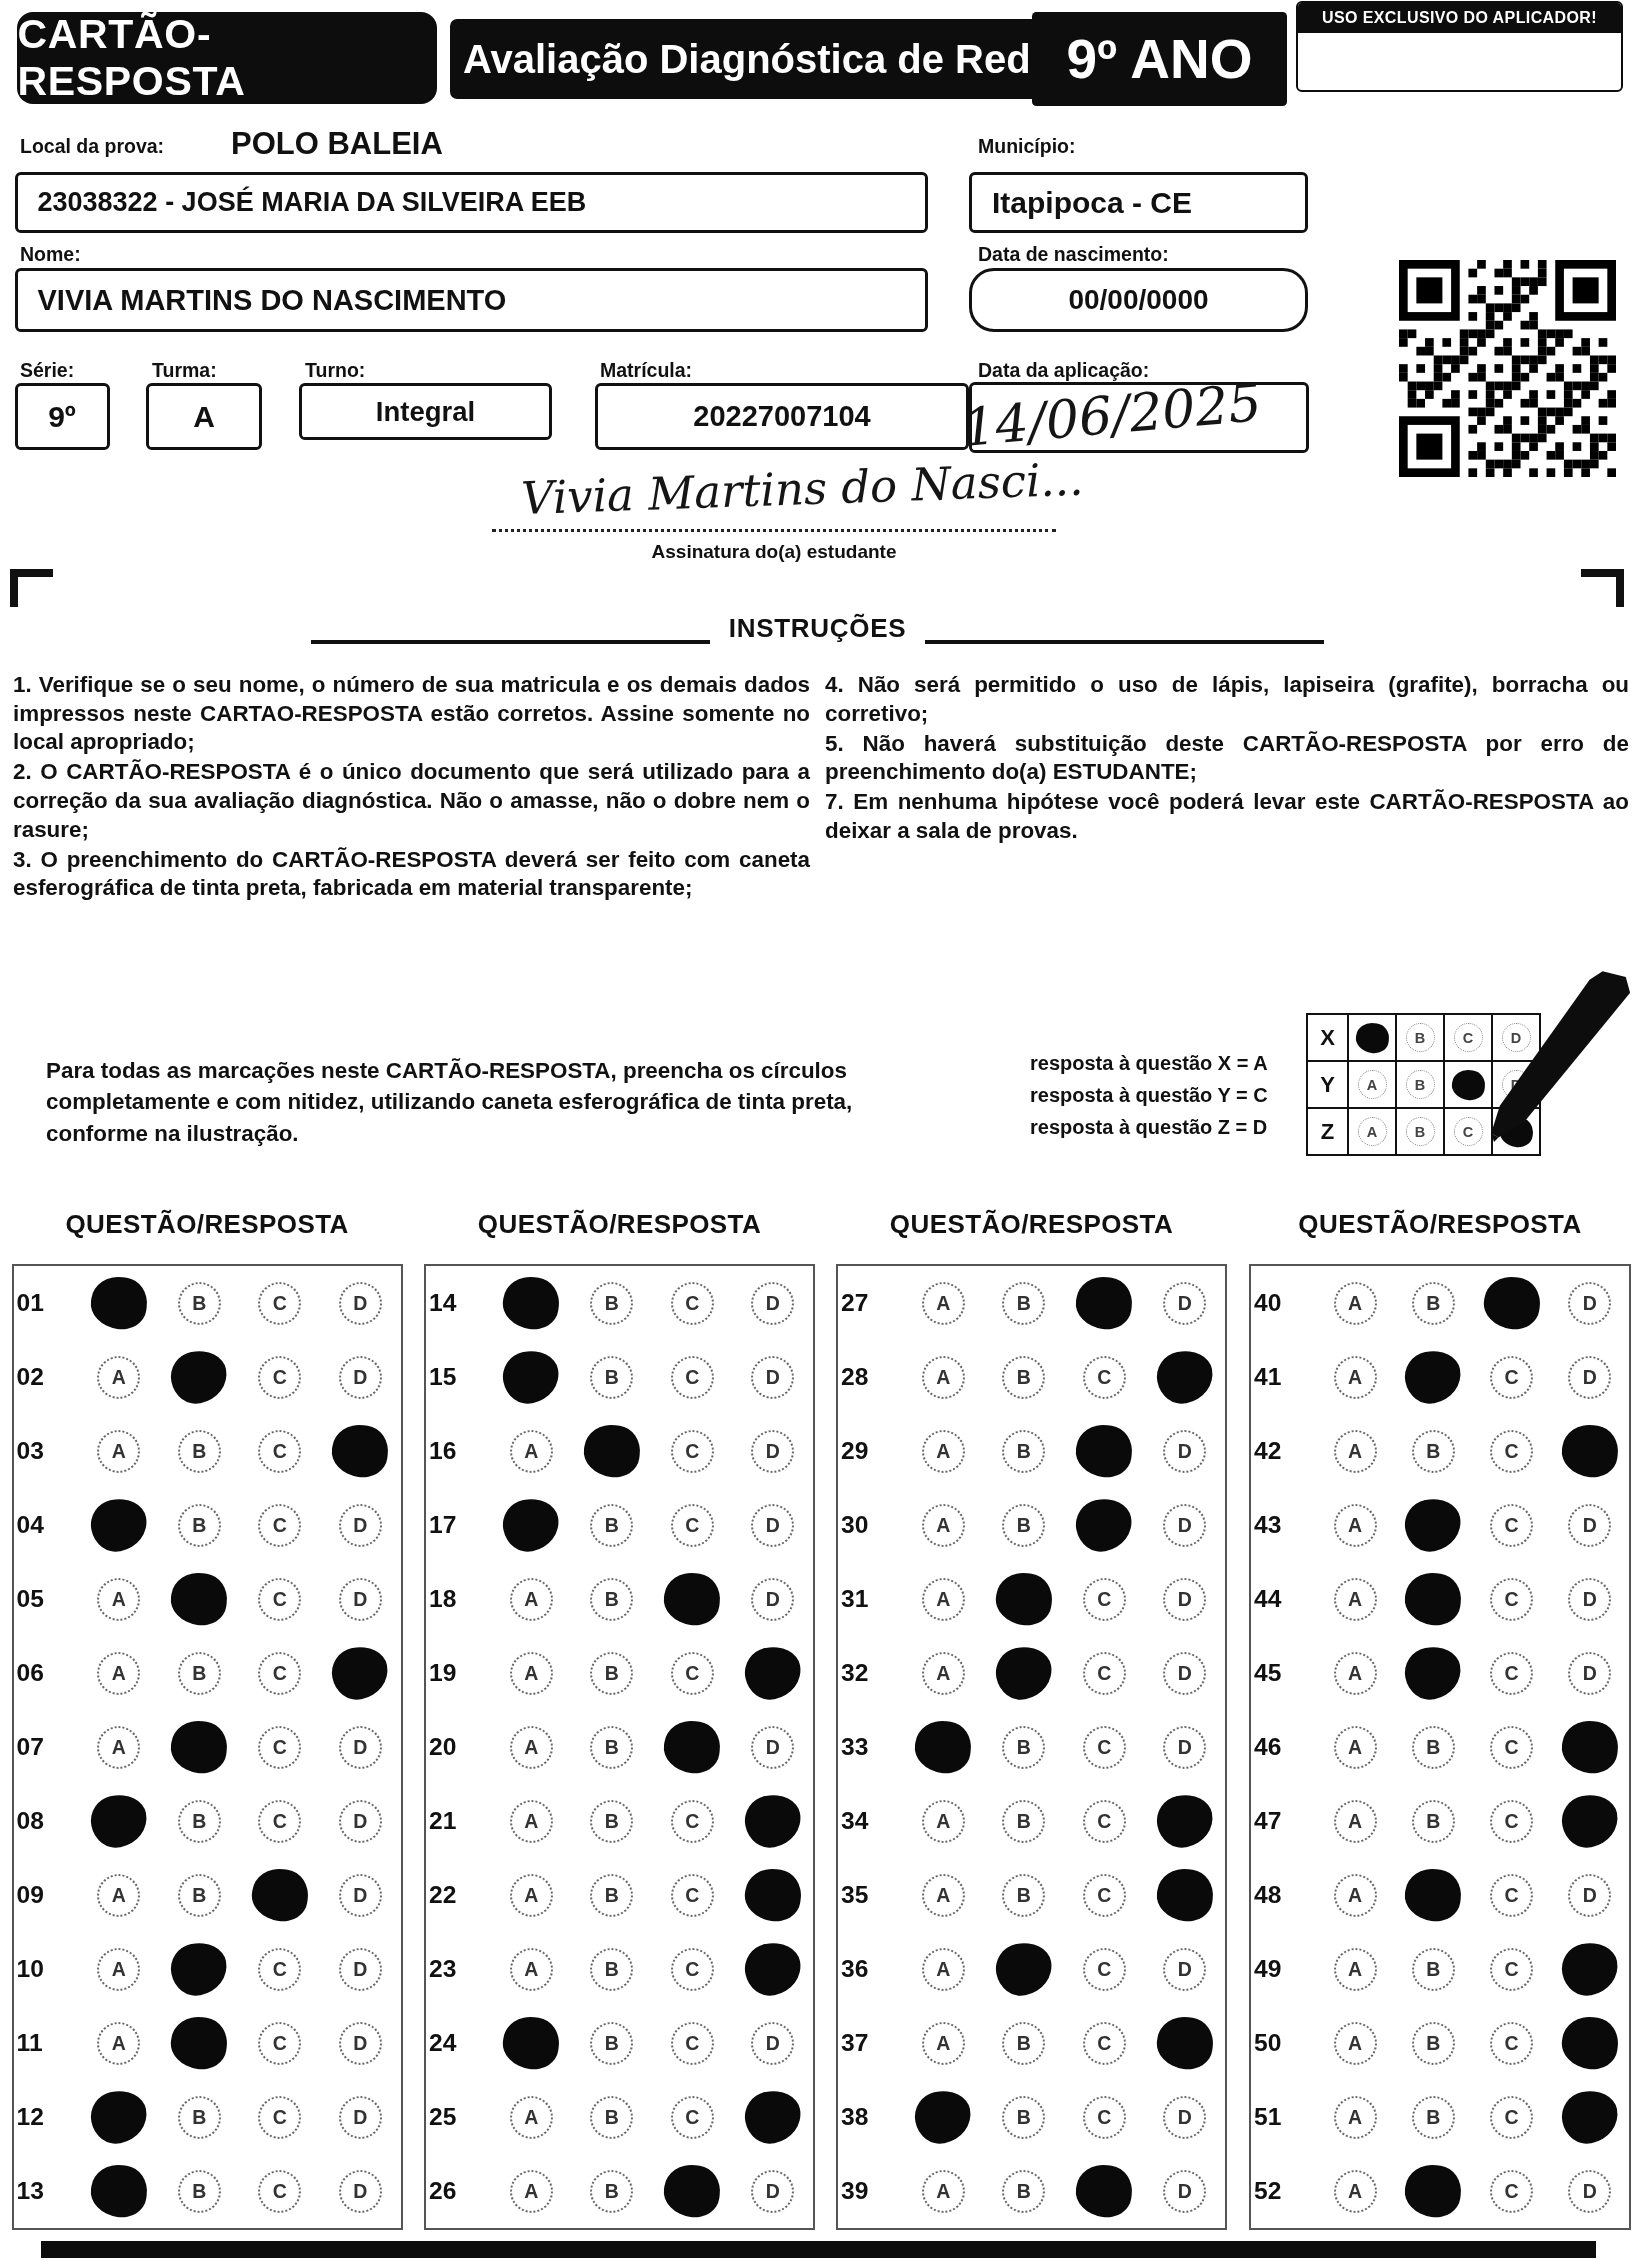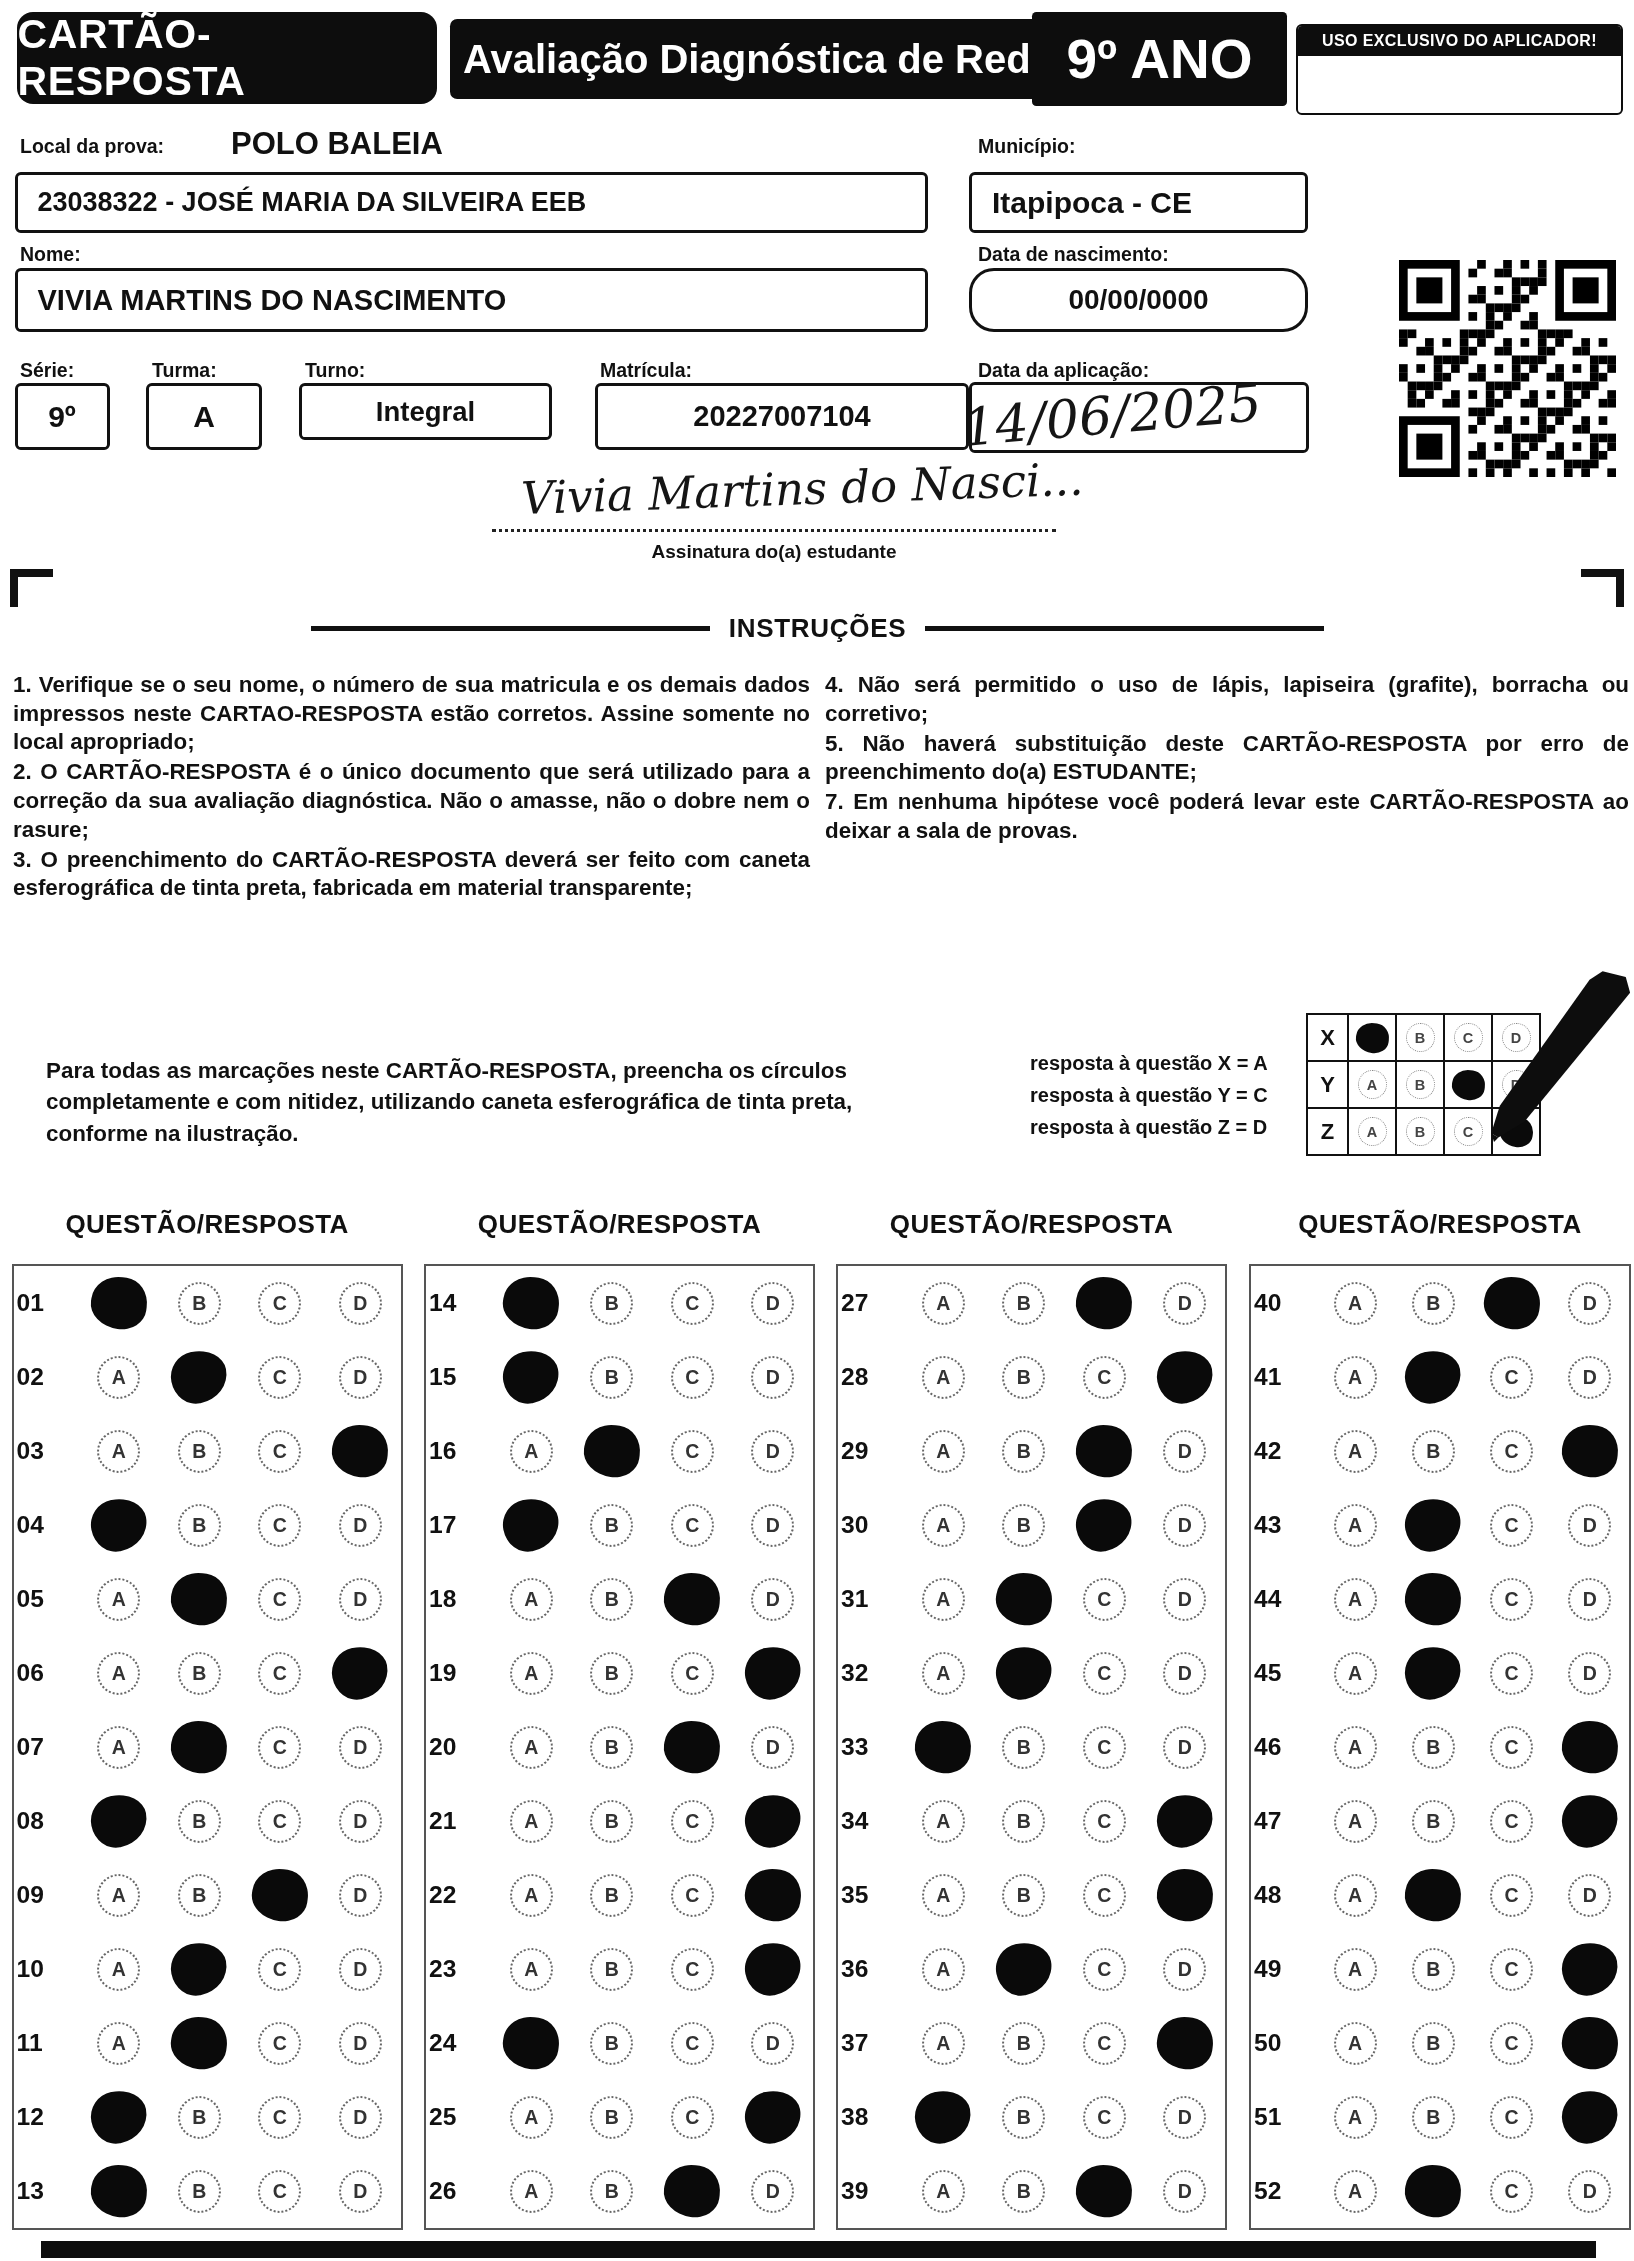--- a/index.html
+++ b/index.html
@@ -11,21 +11,21 @@
     background: #ffffff;
     font-family: "Liberation Sans", sans-serif;
     color: #111;
     overflow: hidden;
   }
   
   .hdr-black { position:absolute; background:#0d0d0d; color:#fff; display:flex; align-items:center; justify-content:center; font-weight:bold; }
   .card-title { left:17.4px; top:11.6px; width:420px; height:92px; border-radius:16px; font-size:41px; letter-spacing:0.7px; }
   .exam-title { left:450px; top:19px; width:616px; height:80px; border-radius:7.2px; font-size:40px; }
   .grade-box  { left:1032px; top:11.6px; width:255px; height:94px; font-size:55px; border-radius:4.3px; }
-  .applicator { position:absolute; left:1296px; top:24px; width:327px; height:91px; border:2.9px solid #0d0d0d; border-radius:5.8px; overflow:hidden; background:#fff; }
+  .applicator { position:absolute; left:1296px; top:1px; width:327px; height:91px; border:2.9px solid #0d0d0d; border-radius:5.8px; overflow:hidden; background:#fff; }
   .applicator-head { background:#0d0d0d; color:#fff; font-weight:bold; font-size:16px; text-align:center; padding:5.8px 0; letter-spacing:0.4px; }
   .applicator-body { display:flex; align-items:center; justify-content:center; gap:4px; height:46px; font-weight:normal;margin-top:48px; }
   .absent-label { font-size:21px; }
   .absent-circle { width:26px; height:26px; border:2.9px solid #111; border-radius:50%; display:inline-block; }
   .absent-option { font-size:18px; }
 
   
   .lbl { position:absolute; font-size:19.5px; font-weight:bold; }
   .fbox { position:absolute; border:3.6px solid #111; border-radius:5.8px; background:#fff; display:flex; align-items:center; font-weight:bold; }
   .fbox.padded { padding-left:20px; }
@@ -39,21 +39,21 @@
   .sig-label { position:absolute; left:492px; top:541px; width:564px; text-align:center; font-size:19px; font-weight:bold; }
 
   .qr { position:absolute; left:1399px; top:260px; width:217px; height:217px; background:#fff; }
 
   
   .corner-mark { position:absolute; width:43px; height:38px; }
   .corner-left  { left:10px;  top:569px; border-top:8.7px solid #111; border-left:8.7px solid #111; }
   .corner-right { left:1581px; top:569px; border-top:8.7px solid #111; border-right:8.7px solid #111; }
 
   
-  .inst-titlebar { position:absolute; left:311px; top:613px; width:1013px; display:flex; align-items:center; gap:19px; }
+  .inst-titlebar { position:absolute; left:311px; top:613px; width:1013px; display:flex; align-items:flex-end; gap:19px; }
   .inst-rule { flex:1; height:4.3px; background:#111; }
   .inst-title { font-size:26px; font-weight:bold; letter-spacing:0.7px; }
   .inst-col { position:absolute; top:671px; font-size:22.4px; font-weight:bold; line-height:1.28; text-align:justify; }
   .inst-col.left  { left:13px;  width:797px; }
   .inst-col.right { left:825px; width:804px; }
   .inst-item { margin-bottom:1.4px; }
 
   
   .example-par { position:absolute; left:46px; top:1055px; width:846px; font-size:22.4px; font-weight:bold; line-height:1.4; }
   .example-legend { position:absolute; left:1030px; top:1047px; font-size:20px; font-weight:bold; line-height:1.6; }

